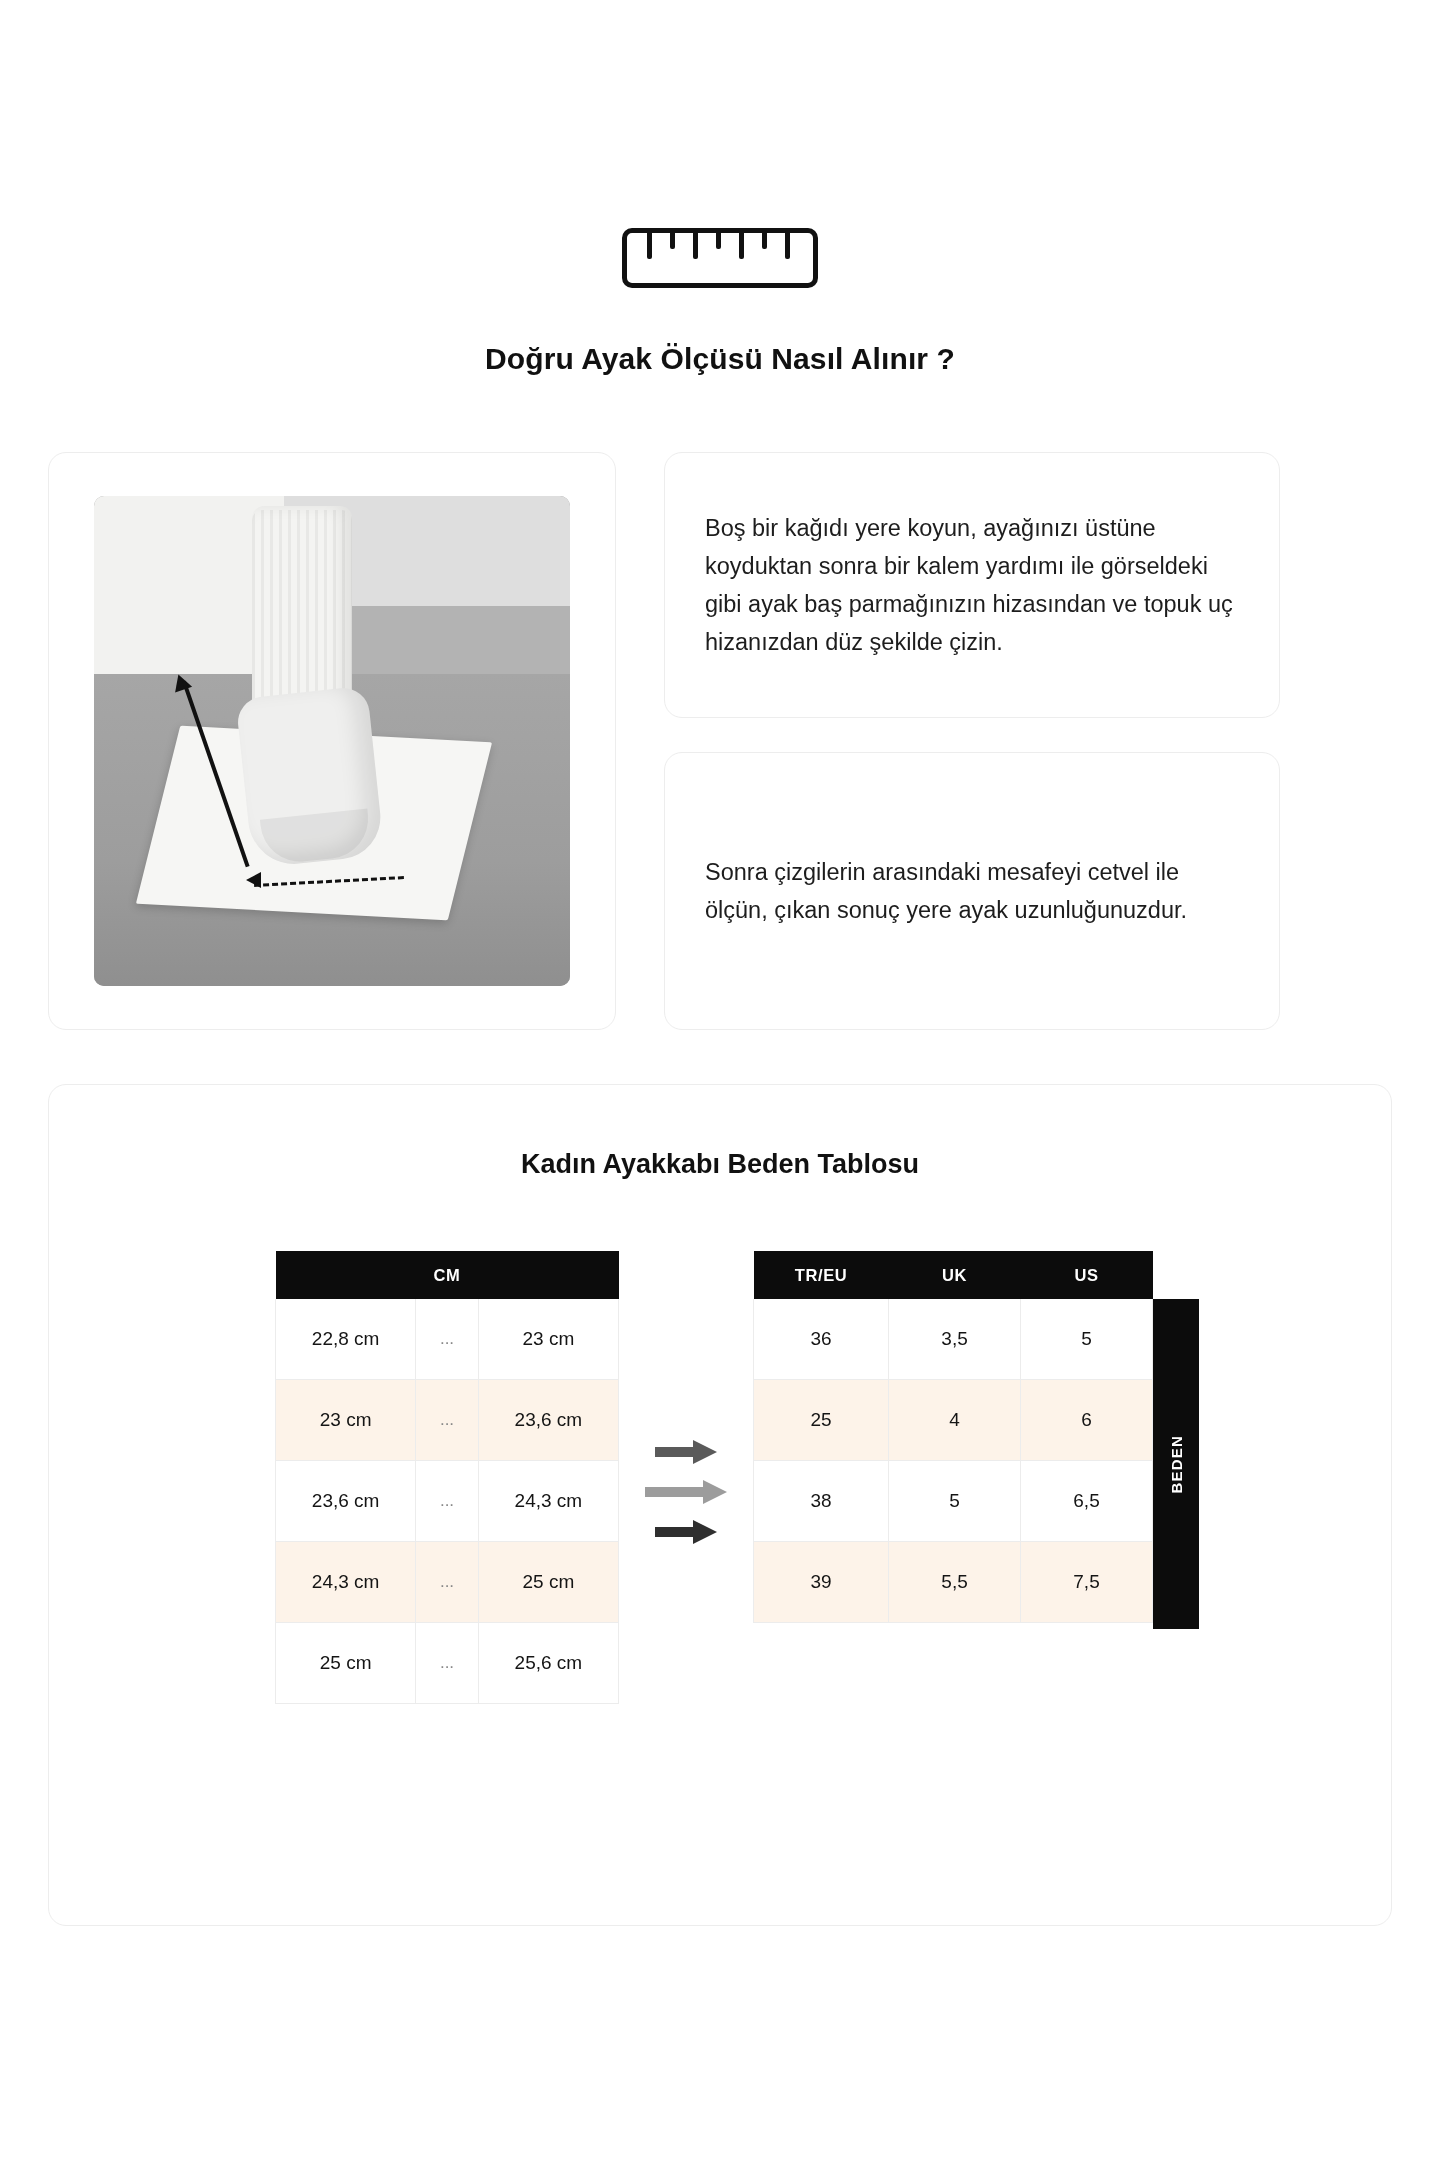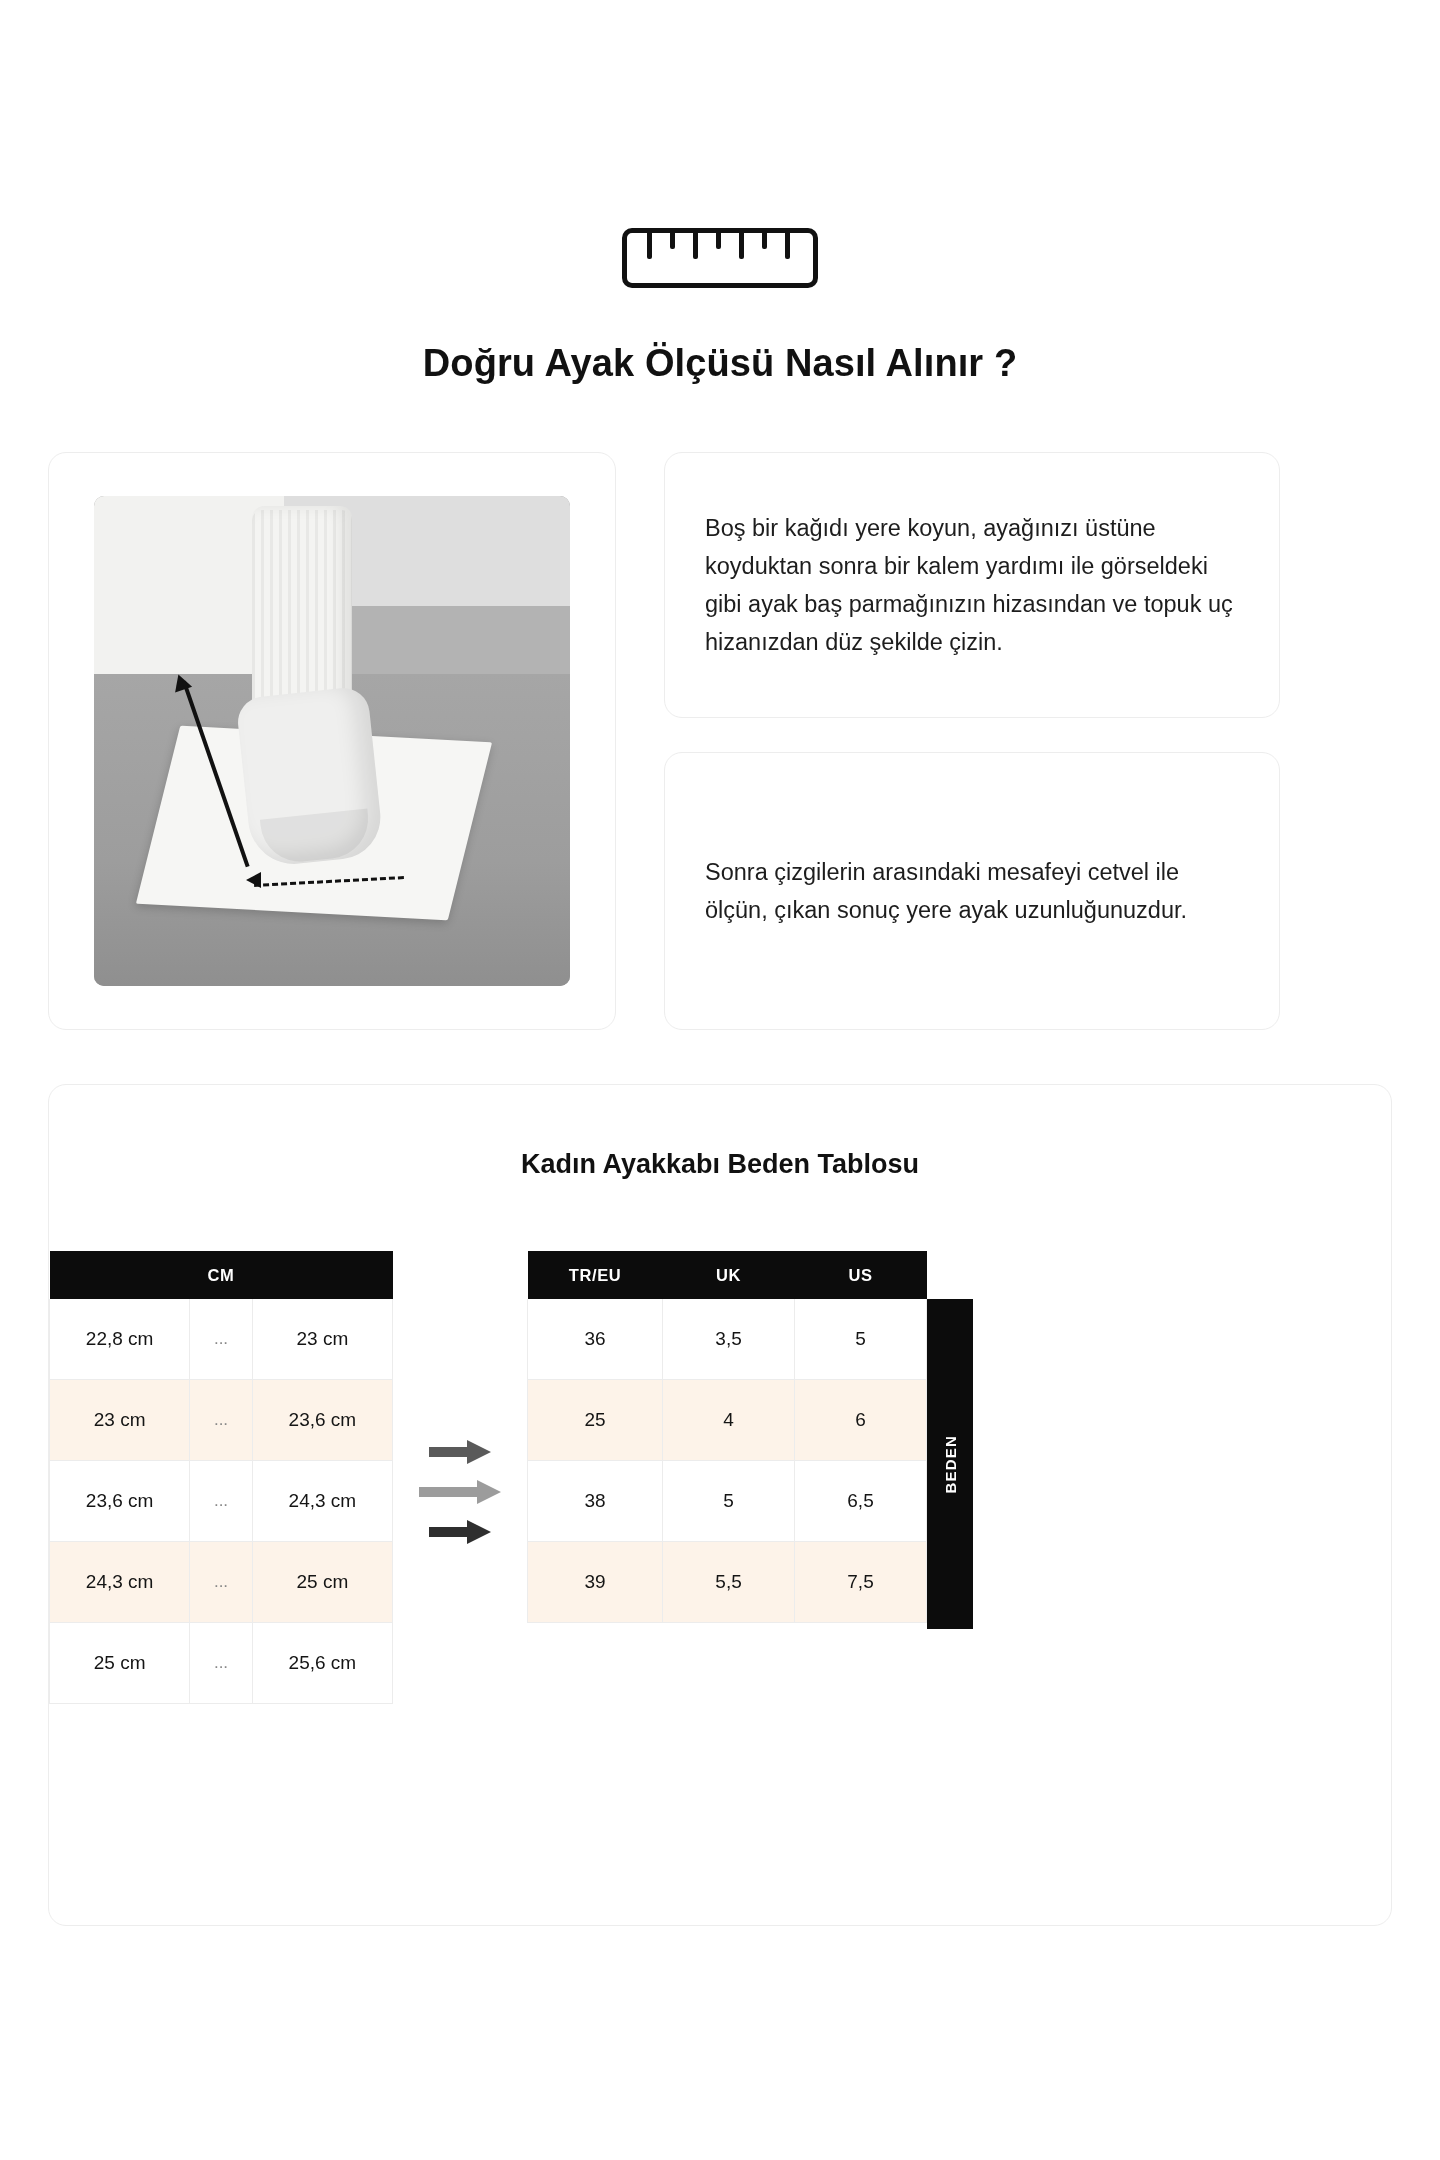--- a/index.html
+++ b/index.html
@@ -48,21 +48,21 @@
     border-radius: 0 0 2px 2px;
   }
 
   
   .main-title {
     position: absolute;
     top: 342px;
     left: 0;
     width: 1440px;
     text-align: center;
-    font-size: 38px;
+    font-size: 30px;
     font-weight: bold;
     letter-spacing: 0.1px;
     color: #111111;
   }
 
   
   .top-area {
     position: absolute;
     top: 452px;
     left: 48px;
@@ -225,23 +225,24 @@
   .table-title {
     margin-top: 64px;
     text-align: center;
     font-size: 27px;
     font-weight: bold;
     color: #111111;
   }
   .tables-row {
     position: absolute;
     top: 166px;
-    left: 0;
+    left: 16px;
     width: 1344px;
     display: flex;
+    justify-content: center;
     align-items: flex-start;
   }
   table {
     border-collapse: collapse;
     font-size: 18.5px;
   }
   .cm-table { width: 344px; }
   .sz-table { width: 400px; border-radius: 20px; }
   thead th {
     background: #0c0c0c;

